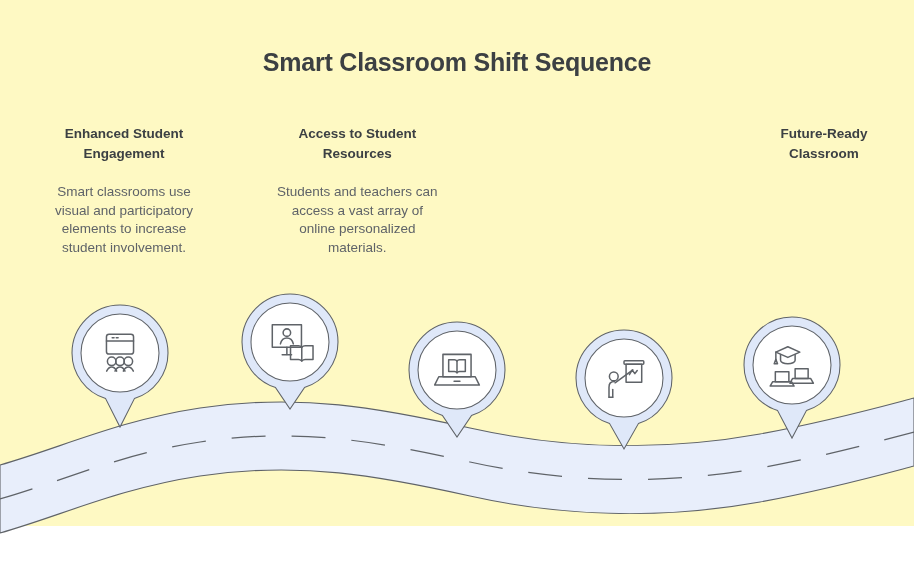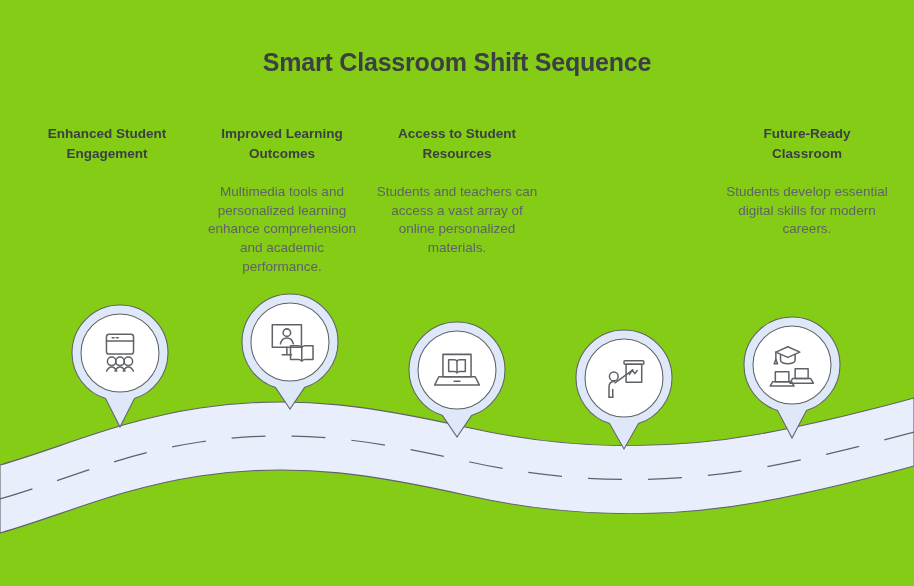--- a/index.html
+++ b/index.html
@@ -11,42 +11,42 @@
   body {
     width: 914px;
     height: 586px;
     overflow: hidden;
     font-family: "Liberation Sans", sans-serif;
     -webkit-font-smoothing: antialiased;
   }
   .canvas {
     position: relative;
     width: 914px;
-    height: 586px;
-    background: #84cc16;
+    height: 526px;
+    background: #fef9c3;
   }
 
   
   .page-title {
     position: absolute;
     top: 48px;
     left: 0;
     width: 914px;
     text-align: center;
     font-size: 25px;
     font-weight: bold;
     color: #3c4043;
     letter-spacing: -0.2px;
   }
 
   
   .columns {
     position: absolute;
     top: 124px;
-    left: 22px;
+    left: 39px;
     width: 870px;
     display: flex;
     flex-direction: row;
     align-items: flex-start;
     justify-content: space-between;
   }
   .column {
     width: 170px;
     text-align: center;
   }
@@ -83,38 +83,34 @@
 <body>
 
 <div class="canvas">
 
   <div class="page-title">Smart Classroom Shift Sequence</div>
 
   <div class="columns">
 
     <div class="column">
       <div class="col-heading">Enhanced Student Engagement</div>
-    </div>
-
-    <div class="column">
-      <div class="col-heading">Improved Learning Outcomes</div>
-      <div class="col-body">Multimedia tools and personalized learning enhance comprehension and academic performance.</div>
-    </div>
+      <div class="col-body">Smart classrooms use visual and participatory elements to increase student involvement.</div>
+    </div>
+
 
     <div class="column">
       <div class="col-heading">Access to Student Resources</div>
       <div class="col-body">Students and teachers can access a vast array of online personalized materials.</div>
     </div>
 
     <div class="column">
     </div>
 
     <div class="column">
       <div class="col-heading">Future-Ready Classroom</div>
-      <div class="col-body">Students develop essential digital skills for modern careers.</div>
     </div>
 
   </div>
 
   <div class="scene">
     <svg width="914" height="586" viewBox="0 0 914 586" xmlns="http://www.w3.org/2000/svg">
 
       <defs>
 
         <symbol id="ic-presentation-screen-audience" viewBox="0 0 48 48">

